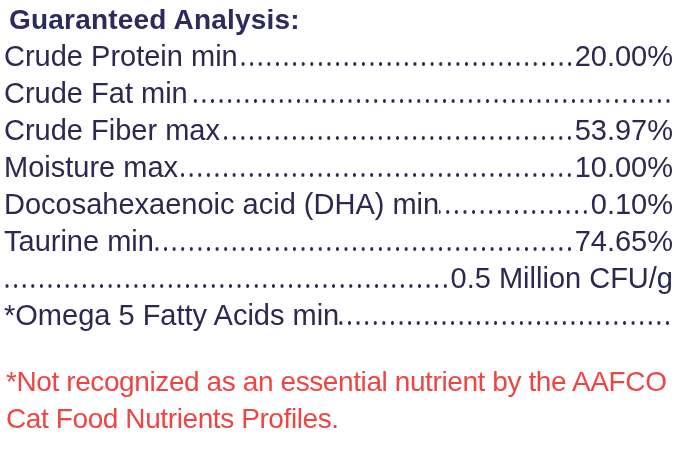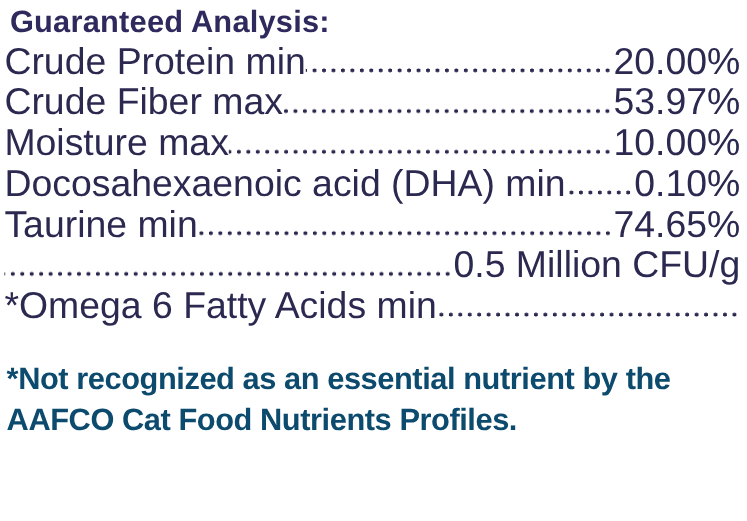--- a/index.html
+++ b/index.html
@@ -27,21 +27,21 @@
     letter-spacing: 0.2px;
     margin: 0 0 2px 5px;
     color: #2f2a5e;
   }
   .rows {
     display: block;
   }
   .row {
     display: flex;
     align-items: baseline;
-    font-size: 34px;
+    font-size: 29px;
     line-height: 37px;
     white-space: nowrap;
   }
   .row .name,
   .row .value {
     flex: 0 0 auto;
   }
   .row .leader {
     flex: 1 1 auto;
     align-self: stretch;
@@ -50,40 +50,40 @@
     background-size: 8.6px 6px;
     background-repeat: repeat-x;
     background-position: right 1px bottom 8.5px;
   }
   .footnote {
     margin: 29px 0 0 2px;
     font-size: 28px;
     line-height: 37px;
     letter-spacing: -0.4px;
     max-width: 665px;
-    color: #0c4a6e;
-    font-weight: bold;
+    color: #ef4444;
   }
 </style>
 </head>
 <body>
 
 <div class="label">
 
   <h1 class="section-title">Guaranteed Analysis:</h1>
 
   <div class="rows">
 
     <div class="row">
       <span class="name">Crude Protein min</span>
       <span class="leader"></span>
       <span class="value">20.00%</span>
     </div>
 
     <div class="row">
+      <span class="name">Crude Fat min</span>
       <span class="leader"></span>
     </div>
 
     <div class="row">
       <span class="name">Crude Fiber max</span>
       <span class="leader"></span>
       <span class="value">53.97%</span>
     </div>
 
     <div class="row">
@@ -103,21 +103,21 @@
       <span class="leader"></span>
       <span class="value">74.65%</span>
     </div>
 
     <div class="row">
       <span class="leader"></span>
       <span class="value">0.5 Million CFU/g</span>
     </div>
 
     <div class="row">
-      <span class="name">*Omega 6 Fatty Acids min</span>
+      <span class="name">*Omega 5 Fatty Acids min</span>
       <span class="leader"></span>
     </div>
 
 
   </div>
 
   <p class="footnote">*Not recognized as an essential nutrient by the AAFCO Cat Food Nutrients Profiles.</p>
 
 </div>
 

